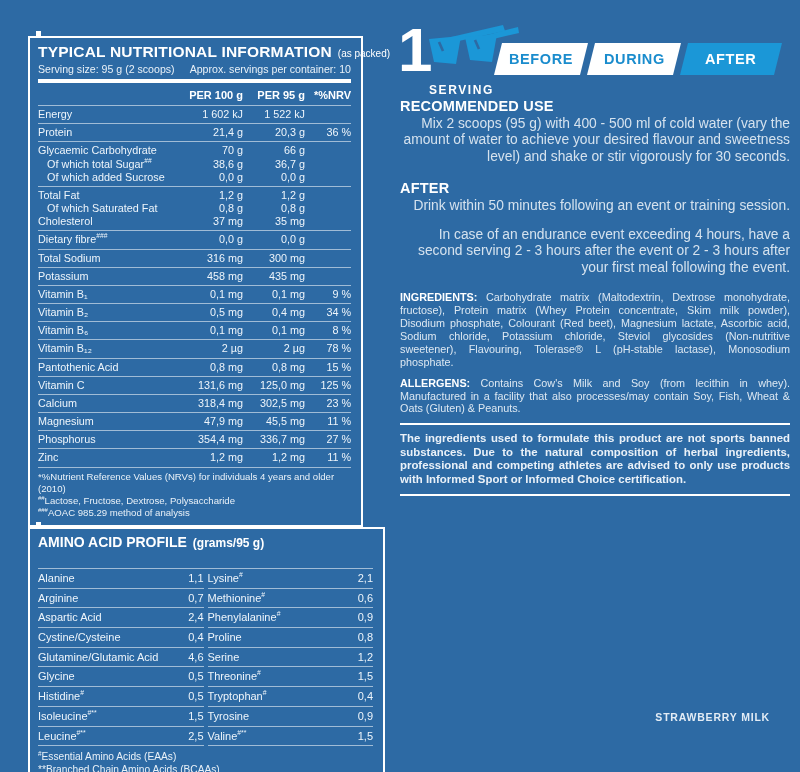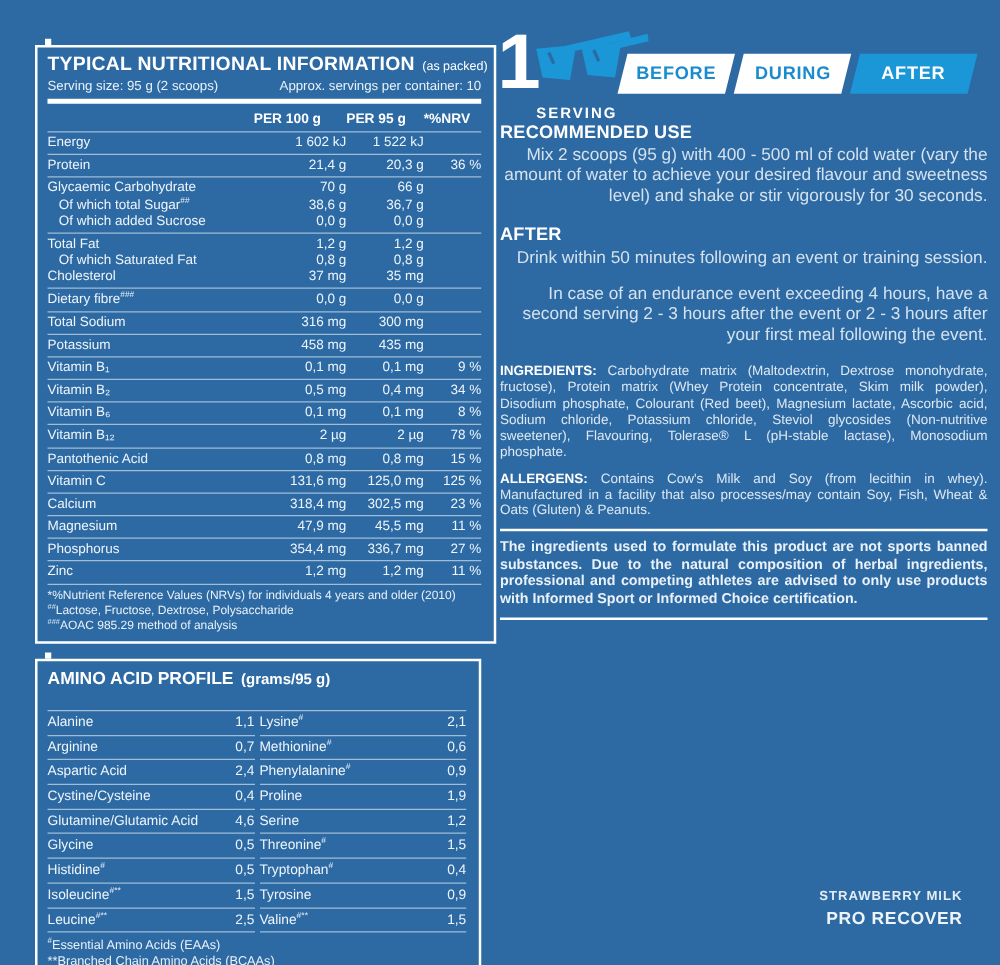--- a/index.html
+++ b/index.html
@@ -7,28 +7,28 @@
     width:800px;height:772px;position:relative;overflow:hidden;
     background:#2d6aa4;
     font-family:"Liberation Sans", sans-serif;
     -webkit-font-smoothing:antialiased;
   }
   sup{font-size:.62em;line-height:0;vertical-align:super;}
 
   
   .panel{border:2px solid #fff;position:relative;color:#f0f6fb;}
   .panel::before{content:"";position:absolute;top:-7px;left:6px;width:5px;height:5px;background:#fff;}
-  #nutrition-panel{position:absolute;left:28px;top:36px;width:369px;box-sizing:border-box;padding:5px 10px 4px 8px;}
+  #nutrition-panel{position:absolute;left:28px;top:36px;width:335px;box-sizing:border-box;padding:5px 10px 4px 8px;}
   .t1-titlerow{display:flex;align-items:baseline;gap:6px;color:#fff;white-space:nowrap;}
   .t1-title{font-size:15.5px;font-weight:bold;letter-spacing:.2px;}
   .t1-note{font-size:10px;font-weight:normal;}
   .t1-servingrow{display:flex;justify-content:space-between;font-size:10.6px;color:#e9f1f8;margin:2px 0 4px;}
   .thickline{height:4px;background:#fff;margin:0 0 1px;}
   .nheader{display:grid;grid-template-columns:1fr 74px 62px 46px;font-size:11px;font-weight:bold;color:#fff;padding:5px 0 4px;}
-  .nheader span{}
+  .nheader span{text-align:right;}
   .ngroup{border-top:1px solid rgba(255,255,255,.55);padding:2px 0;}
   .nrow{display:grid;grid-template-columns:1fr 74px 62px 46px;font-size:10.8px;line-height:1.22;color:#eef5fb;}
   .nlabel{text-align:left;}
   .nlabel.indent{padding-left:9px;}
   .nval{text-align:right;}
   .nfootnotes{border-top:1px solid rgba(255,255,255,.55);padding:3px 0 2px;font-size:9.6px;line-height:1.26;color:#e9f1f8;}
 
   #amino-panel{position:absolute;left:28px;top:527px;width:357px;box-sizing:border-box;padding:5px 10px 4px 8px;}
   .t2-titlerow{display:flex;align-items:baseline;gap:6px;color:#fff;border-bottom:1px solid rgba(255,255,255,.55);padding-bottom:18px;white-space:nowrap;}
   .t2-title{font-size:14px;font-weight:bold;}
@@ -300,21 +300,21 @@
         <div class="arow">
           <span class="aname">Methionine<sup>#</sup></span>
           <span class="aval">0,6</span>
         </div>
         <div class="arow">
           <span class="aname">Phenylalanine<sup>#</sup></span>
           <span class="aval">0,9</span>
         </div>
         <div class="arow">
           <span class="aname">Proline</span>
-          <span class="aval">1,9</span>
+          <span class="aval">0,8</span>
         </div>
         <div class="arow">
           <span class="aname">Serine</span>
           <span class="aval">1,2</span>
         </div>
         <div class="arow">
           <span class="aname">Threonine<sup>#</sup></span>
           <span class="aval">1,5</span>
         </div>
         <div class="arow">
@@ -373,14 +373,13 @@
 
   <div class="fine" style="margin-top:8px;"><b>ALLERGENS:</b><span> Contains Cow's Milk and Soy (from lecithin in whey). Manufactured in a facility that also processes/may contain Soy, Fish, Wheat &amp; Oats (Gluten) &amp; Peanuts.</span></div>
 
   <div class="rule"></div>
   <div class="banned">The ingredients used to formulate this product are not sports banned substances. Due to the natural composition of herbal ingredients, professional and competing athletes are advised to only use products with Informed Sport or Informed Choice certification.</div>
   <div class="rule"></div>
 </div>
 
 <div id="product-block">
   <div class="product-flavour">STRAWBERRY MILK</div>
-  <div class="product-name">PRO RECOVER</div>
 </div>
 
 </body></html>

